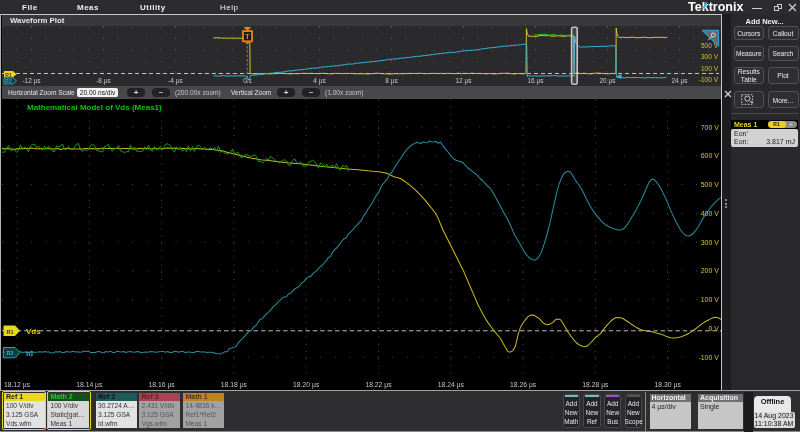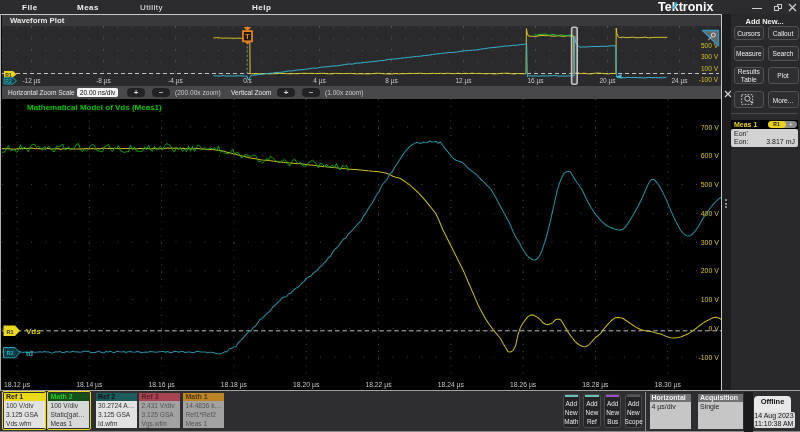--- a/index.html
+++ b/index.html
@@ -4,24 +4,24 @@
 *{box-sizing:border-box;font-family:"Liberation Sans",sans-serif;}
 #scr{position:relative;width:800px;height:432px;overflow:hidden;background:#2e2e30;padding-left:8px;}
 .ab{position:absolute;}
 </style></head>
 <body>
 <div id="scr">
 
 <div class="ab" style="left:0;top:0;width:800px;height:13.5px;background:#2c2c2e;"></div>
 <div class="ab" style="left:22px;top:2.5px;font-size:8px;letter-spacing:0.5px;font-weight:bold;color:#f0f0f0;">File</div>
 <div class="ab" style="left:77px;top:2.5px;font-size:8px;letter-spacing:0.5px;font-weight:bold;color:#f0f0f0;">Meas</div>
-<div class="ab" style="left:140px;top:2.5px;font-size:8px;letter-spacing:0.5px;font-weight:normal;color:#f0f0f0;">Utility</div>
-<div class="ab" style="left:220px;top:2.5px;font-size:8px;letter-spacing:0.5px;font-weight:bold;color:#f0f0f0;margin-left:32px;">Help</div>
-
-<div class="ab" style="left:658px;top:0px;font-size:12.5px;font-weight:bold;color:#fff;letter-spacing:0px;">Te<span style="position:relative;">k<span style="position:absolute;left:2.1px;top:2.4px;width:1.9px;height:7px;background:#2ab4e4;transform:rotate(27deg);"></span></span>tronix</div>
+<div class="ab" style="left:140px;top:2.5px;font-size:8px;letter-spacing:0.5px;font-weight:bold;color:#f0f0f0;">Utility</div>
+<div class="ab" style="left:220px;top:2.5px;font-size:8px;letter-spacing:0.5px;font-weight:normal;color:#f0f0f0;">Help</div>
+
+<div class="ab" style="left:688px;top:0px;font-size:12.5px;font-weight:bold;color:#fff;letter-spacing:0px;">Te<span style="position:relative;">k<span style="position:absolute;left:2.1px;top:2.4px;width:1.9px;height:7px;background:#2ab4e4;transform:rotate(27deg);"></span></span>tronix</div>
 
 <div class="ab" style="left:752px;top:7.5px;width:10px;height:1.6px;background:#cccccc;"></div>
 <div class="ab" style="left:776.5px;top:3.5px;width:5px;height:5px;border:1.1px solid #cccccc;"></div>
     <div class="ab" style="left:774px;top:5.5px;width:5px;height:5px;border:1.1px solid #cccccc;background:#2c2c2e;"></div>
 <svg class="ab" style="left:788px;top:2.5px" width="9" height="9" viewBox="0 0 9 9">
       <path d="M1 1 L8 8 M8 1 L1 8" stroke="#cccccc" stroke-width="1.3"></path>
     </svg>
 
 <div class="ab" style="left:0;top:13.5px;width:722px;height:376.5px;border-left:1.5px solid #b0b0b0;border-top:1.5px solid #c8c8c8;border-right:1.5px solid #c8c8c8;background:#000;"></div>
 <div class="ab" style="left:1.5px;top:15px;width:719px;height:11px;background:#39393b;"></div>

